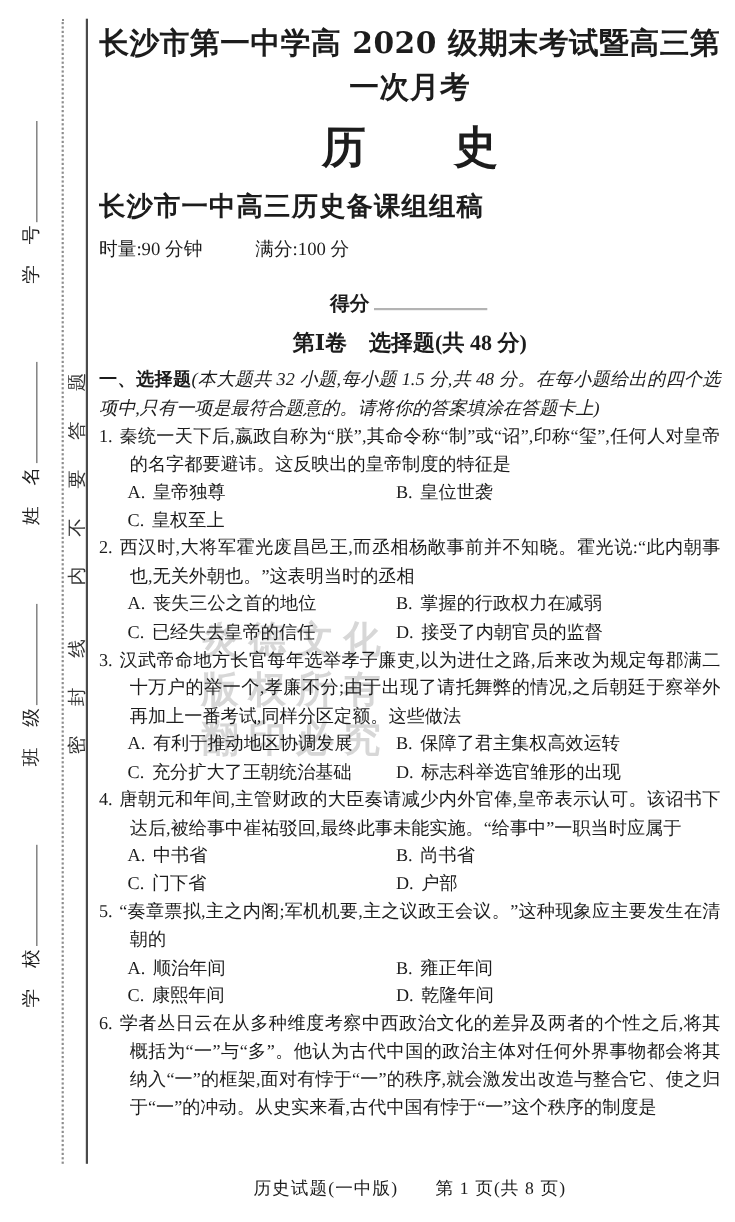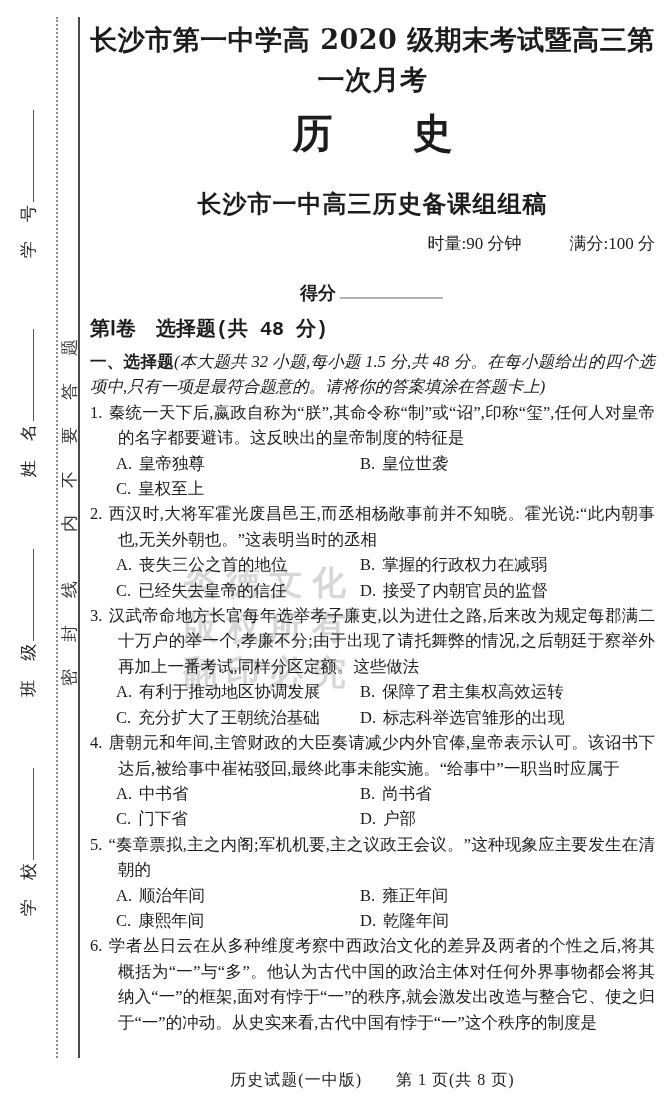--- a/index.html
+++ b/index.html
@@ -36,30 +36,30 @@
 
   
   .content{position:absolute;left:90px;top:0;width:565px;z-index:2;}
 
   .exam-title{
     margin:20px 0 0;text-align:center;font-size:27px;font-weight:bold;line-height:40px;
     font-family:"DejaVu Serif","Liberation Serif",serif;letter-spacing:0.5px;
   }
   .subject{margin-top:11px;text-align:center;font-size:40px;font-weight:bold;line-height:45px;}
   .drafting{
-    margin-top:32px;text-align:center;font-size:24px;font-weight:bold;letter-spacing:1px;
+    margin-top:15px;font-size:24px;font-weight:bold;letter-spacing:1px;
     font-family:"Liberation Sans","DejaVu Sans",sans-serif;
   }
-  .meta{margin-top:14px;text-align:right;font-size:17px;line-height:20px;}
+  .meta{margin-top:14px;text-align:left;font-size:17px;line-height:20px;}
   .meta .gap{display:inline-block;width:48px;}
   .score-row{margin-top:27px;height:24px;text-align:center;padding-right:2px;}
   .score-label{font-family:"Liberation Sans","DejaVu Sans",sans-serif;font-weight:bold;font-size:18px;}
   .score-line{display:inline-block;width:103px;height:14px;border-bottom:2px solid #b3b3b3;}
 
-  .volume-title{margin:11px 0 0;font-size:20px;font-weight:bold;line-height:27px;font-family:Liberation Mono, monospace;}
+  .volume-title{margin:11px 0 0;text-align:center;font-size:20px;font-weight:bold;line-height:27px;}
 
   .instructions{margin:6px 0 0;font-size:16.5px;line-height:25.4px;text-align:justify;}
   .instructions b{font-family:"Liberation Sans","DejaVu Sans",sans-serif;font-size:16.5px;}
   .instructions i{font-style:italic;}
 
   .question{font-size:16.5px;line-height:25.4px;}
   .stem{padding-left:28px;text-indent:-28px;text-align:justify;}
   .q-num{padding-right:6px;}
   .options{padding-left:26px;display:grid;grid-template-columns:244px 1fr;}
   .opt-key{padding-right:7px;}

